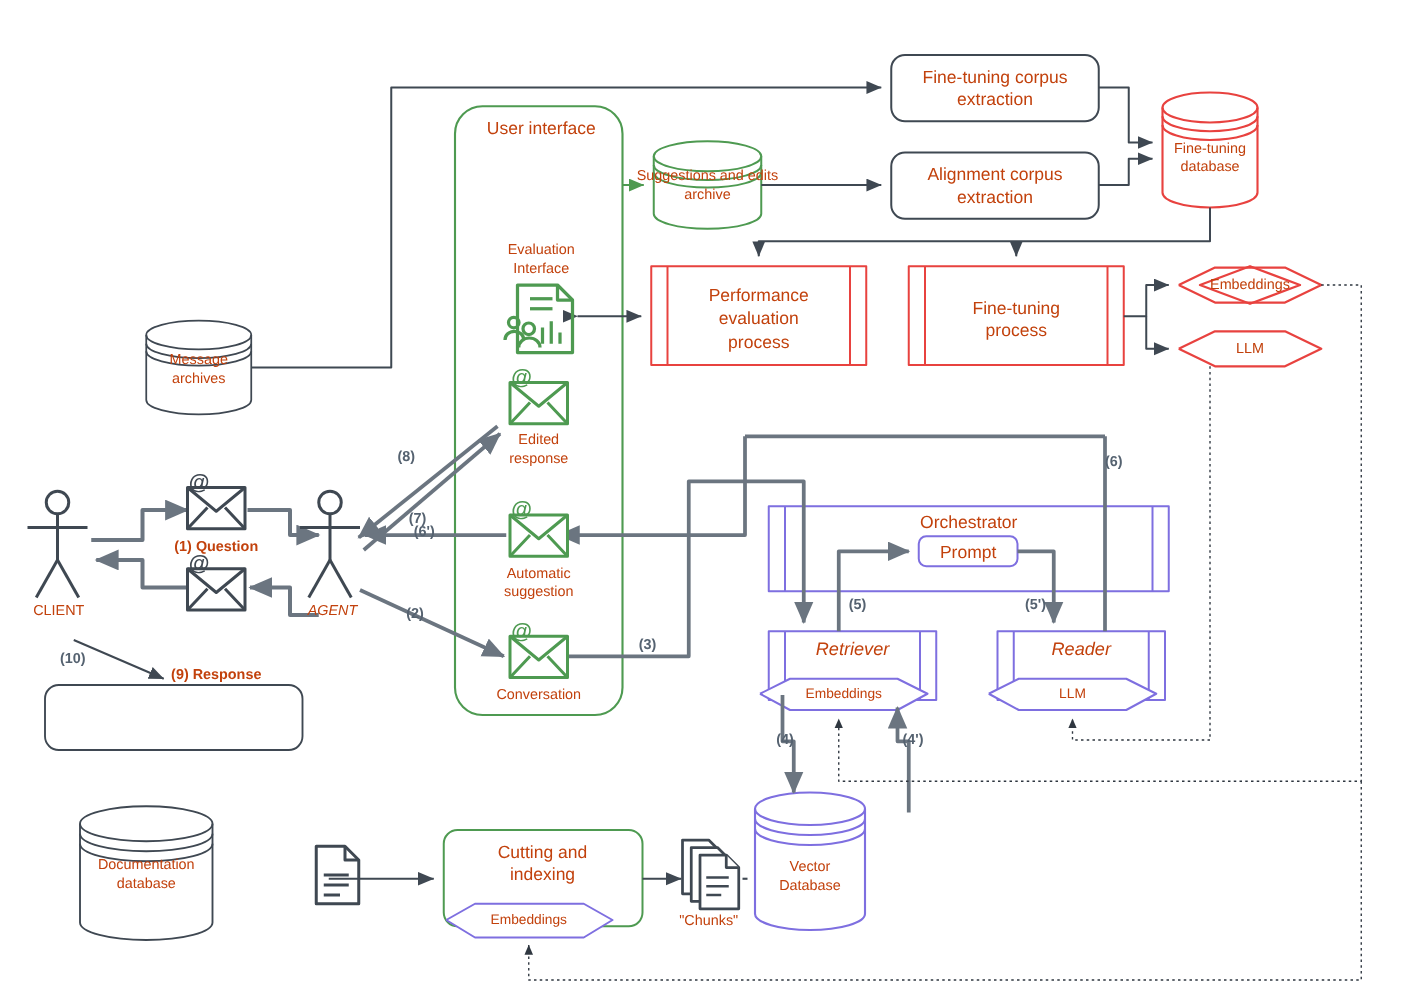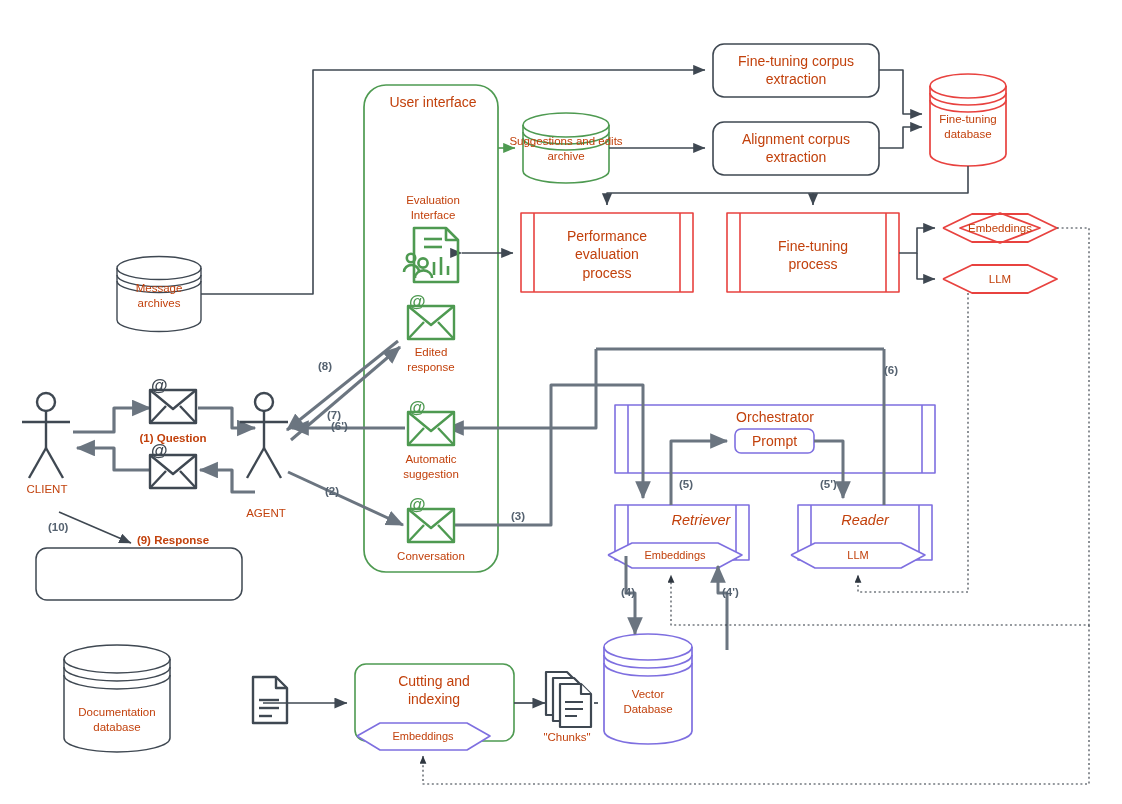--- a/index.html
+++ b/index.html
@@ -327,45 +327,45 @@
   <div class="lbl sm nm" style="left:383px;top:452px;width:96px;">Automatic
 suggestion</div>
 
   <div class="lbl sm nm" style="left:383px;top:549px;width:96px;">Conversation</div>
 
   <div class="lbl sm nm" style="left:110px;top:281px;width:98px;">Message
 archives</div>
 
   <div class="lbl sm nm" style="left:15px;top:482px;width:64px;">CLIENT</div>
 
-  <div class="lbl sm nm" style="left:234px;top:506px;width:64px;">AGENT</div>
+  <div class="lbl sm nm" style="left:234px;top:482px;width:64px;font-style:italic;">AGENT</div>
 
   <div class="lbl sm bold nm" style="left:123px;top:431px;width:100px;">(1) Question</div>
 
   <div class="lbl sm bold nm" style="left:120px;top:533px;width:106px;text-align:center;">(9) Response</div>
 
 
-  <div class="lbl sm nm" style="left:64px;top:685px;width:106px;margin-top:20px;">Documentation
+  <div class="lbl sm nm" style="left:64px;top:685px;width:106px;">Documentation
 database</div>
 
   <div class="lbl big nm" style="left:358px;top:672px;width:152px;">Cutting and
 indexing</div>
 
   <div class="lbl xs nm" style="left:373px;top:729px;width:100px;">Embeddings</div>
 
   <div class="lbl sm nm" style="left:524px;top:730px;width:86px;">"Chunks"</div>
 
   <div class="lbl sm nm" style="left:600px;top:687px;width:96px;">Vector
 Database</div>
 
   <div class="lbl big nm" style="left:717px;top:408px;width:116px;">Orchestrator</div>
 
   <div class="lbl big nm" style="left:736px;top:432px;width:77px;">Prompt</div>
 
-  <div class="lbl ital nm" style="left:641px;top:511px;width:120px;">Retriever</div>
+  <div class="lbl ital nm" style="left:622px;top:511px;width:120px;">Retriever</div>
 
   <div class="lbl xs nm" style="left:625px;top:548px;width:100px;">Embeddings</div>
 
   <div class="lbl ital nm" style="left:805px;top:511px;width:120px;">Reader</div>
 
   <div class="lbl xs nm" style="left:808px;top:548px;width:100px;">LLM</div>
 
   <div class="step" style="left:325px;top:485px;">(2)</div>
   <div class="step" style="left:511px;top:510px;">(3)</div>
   <div class="step" style="left:621px;top:586px;">(4)</div>

